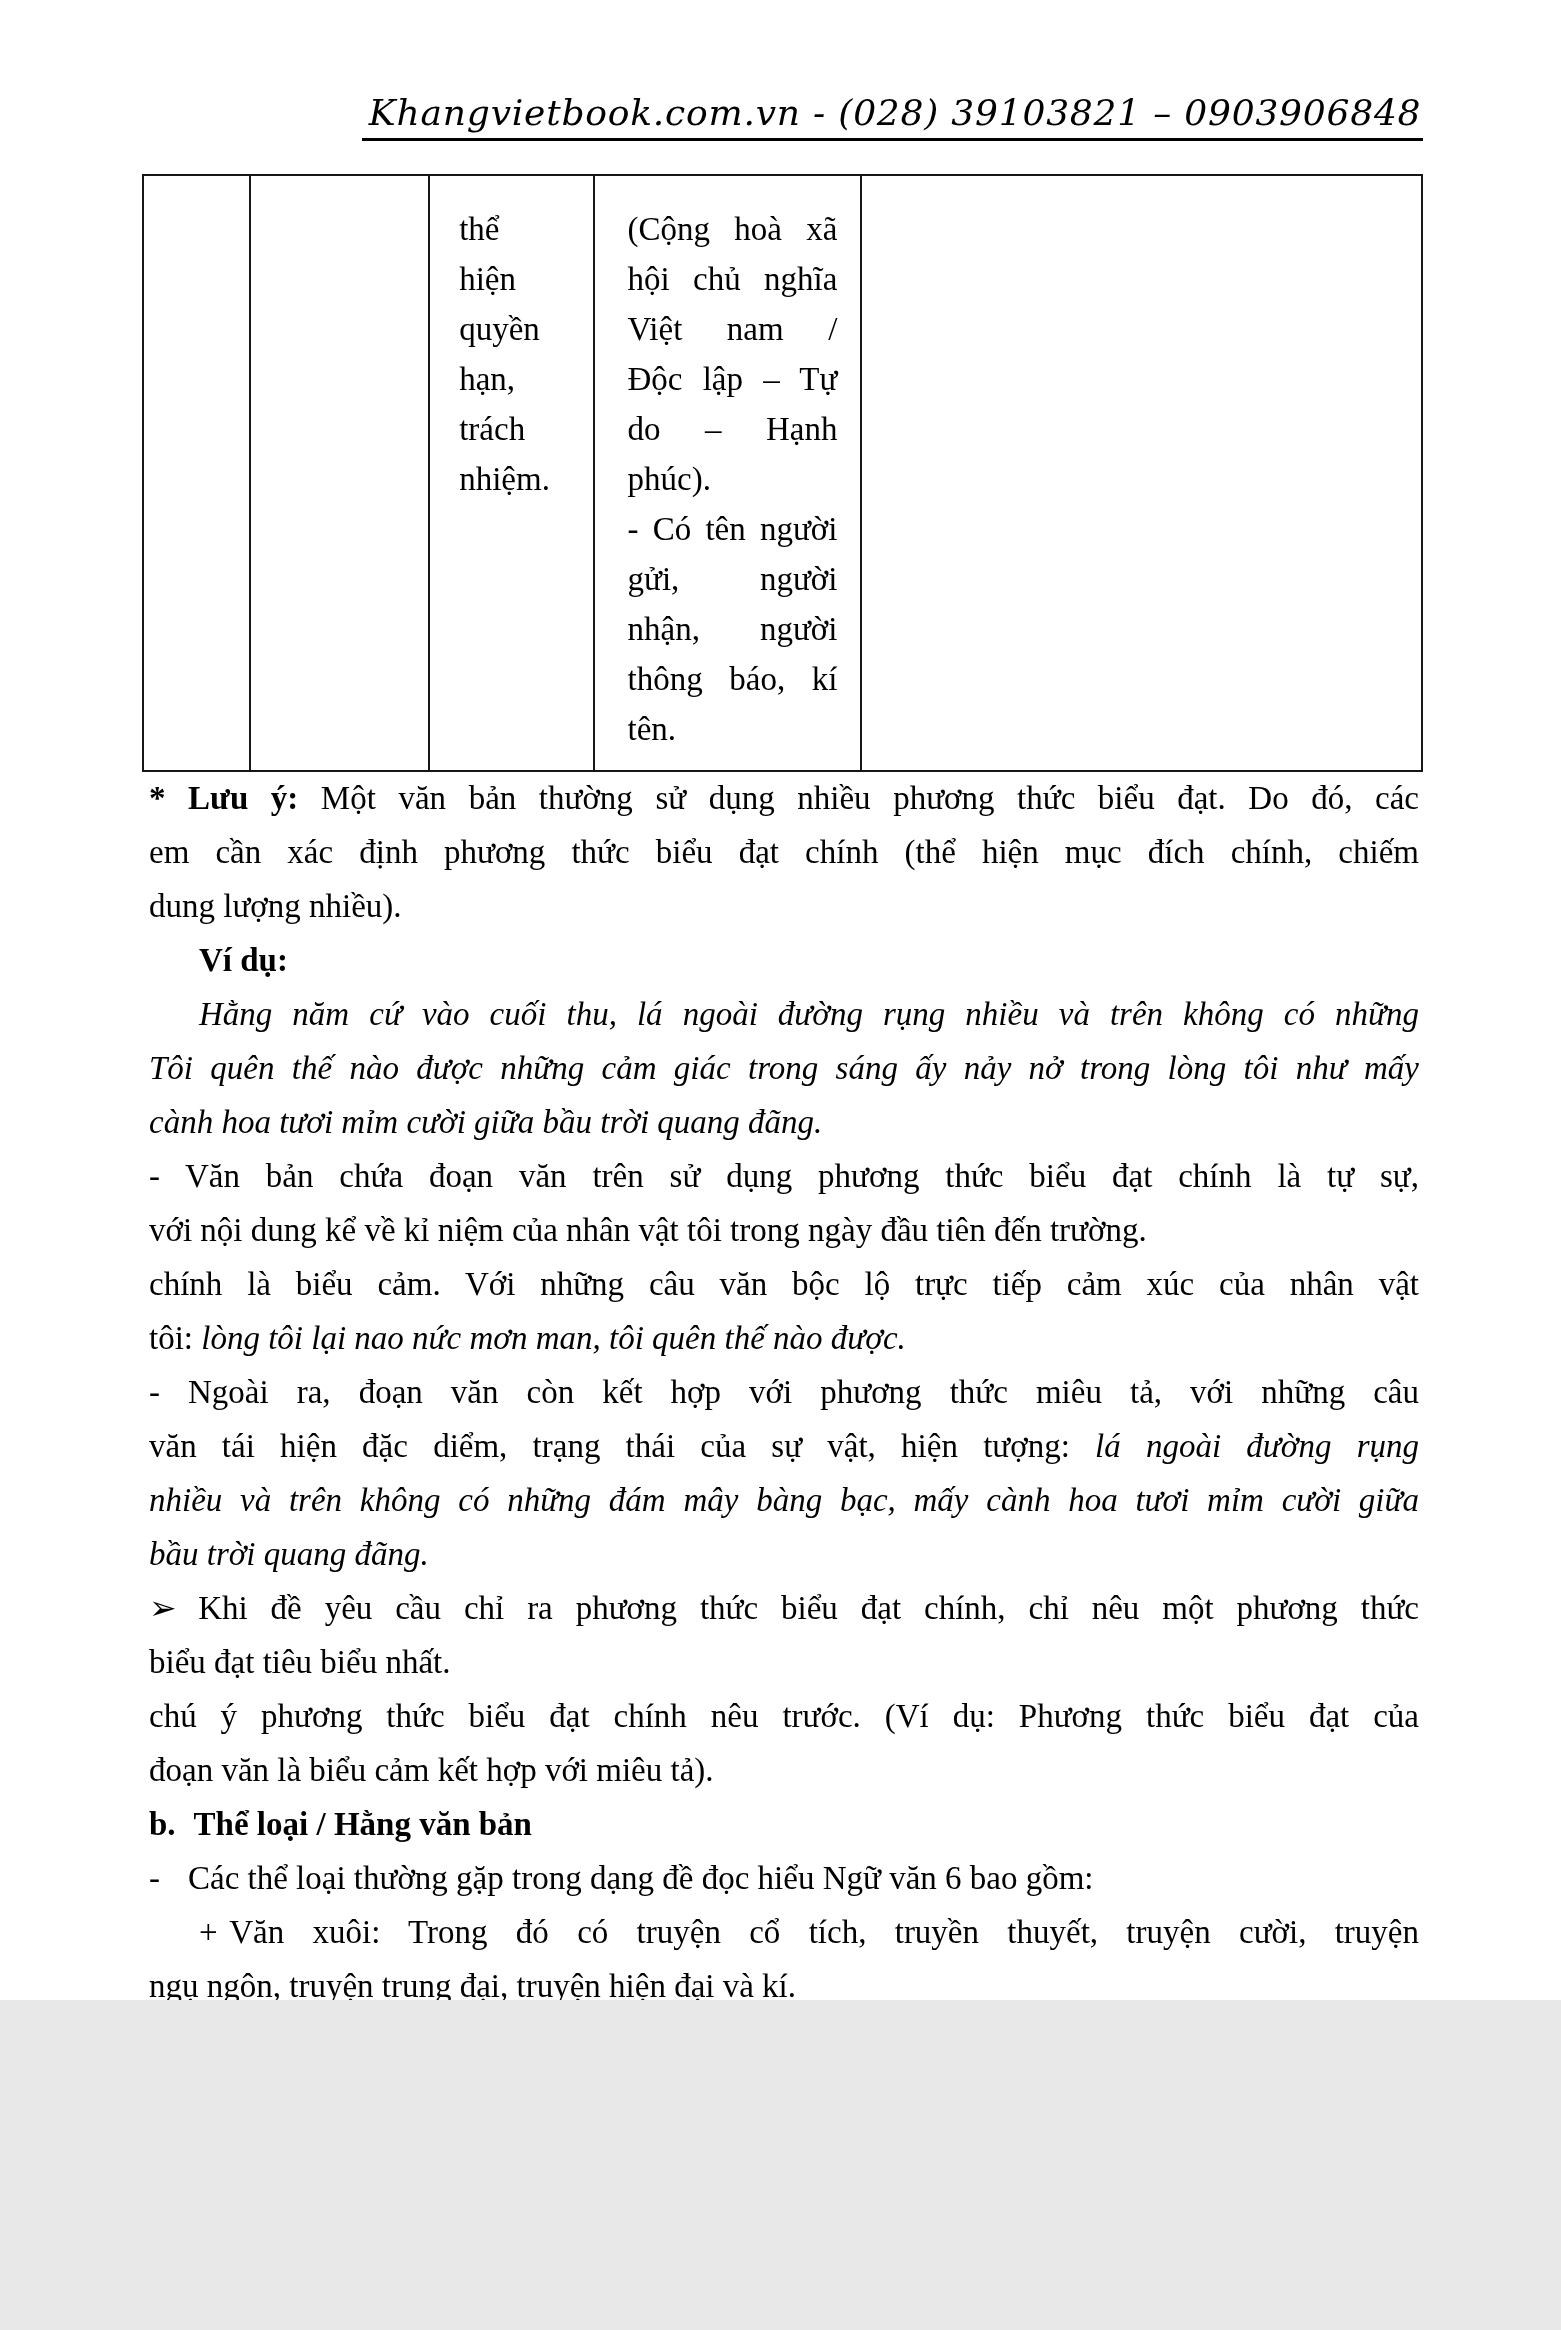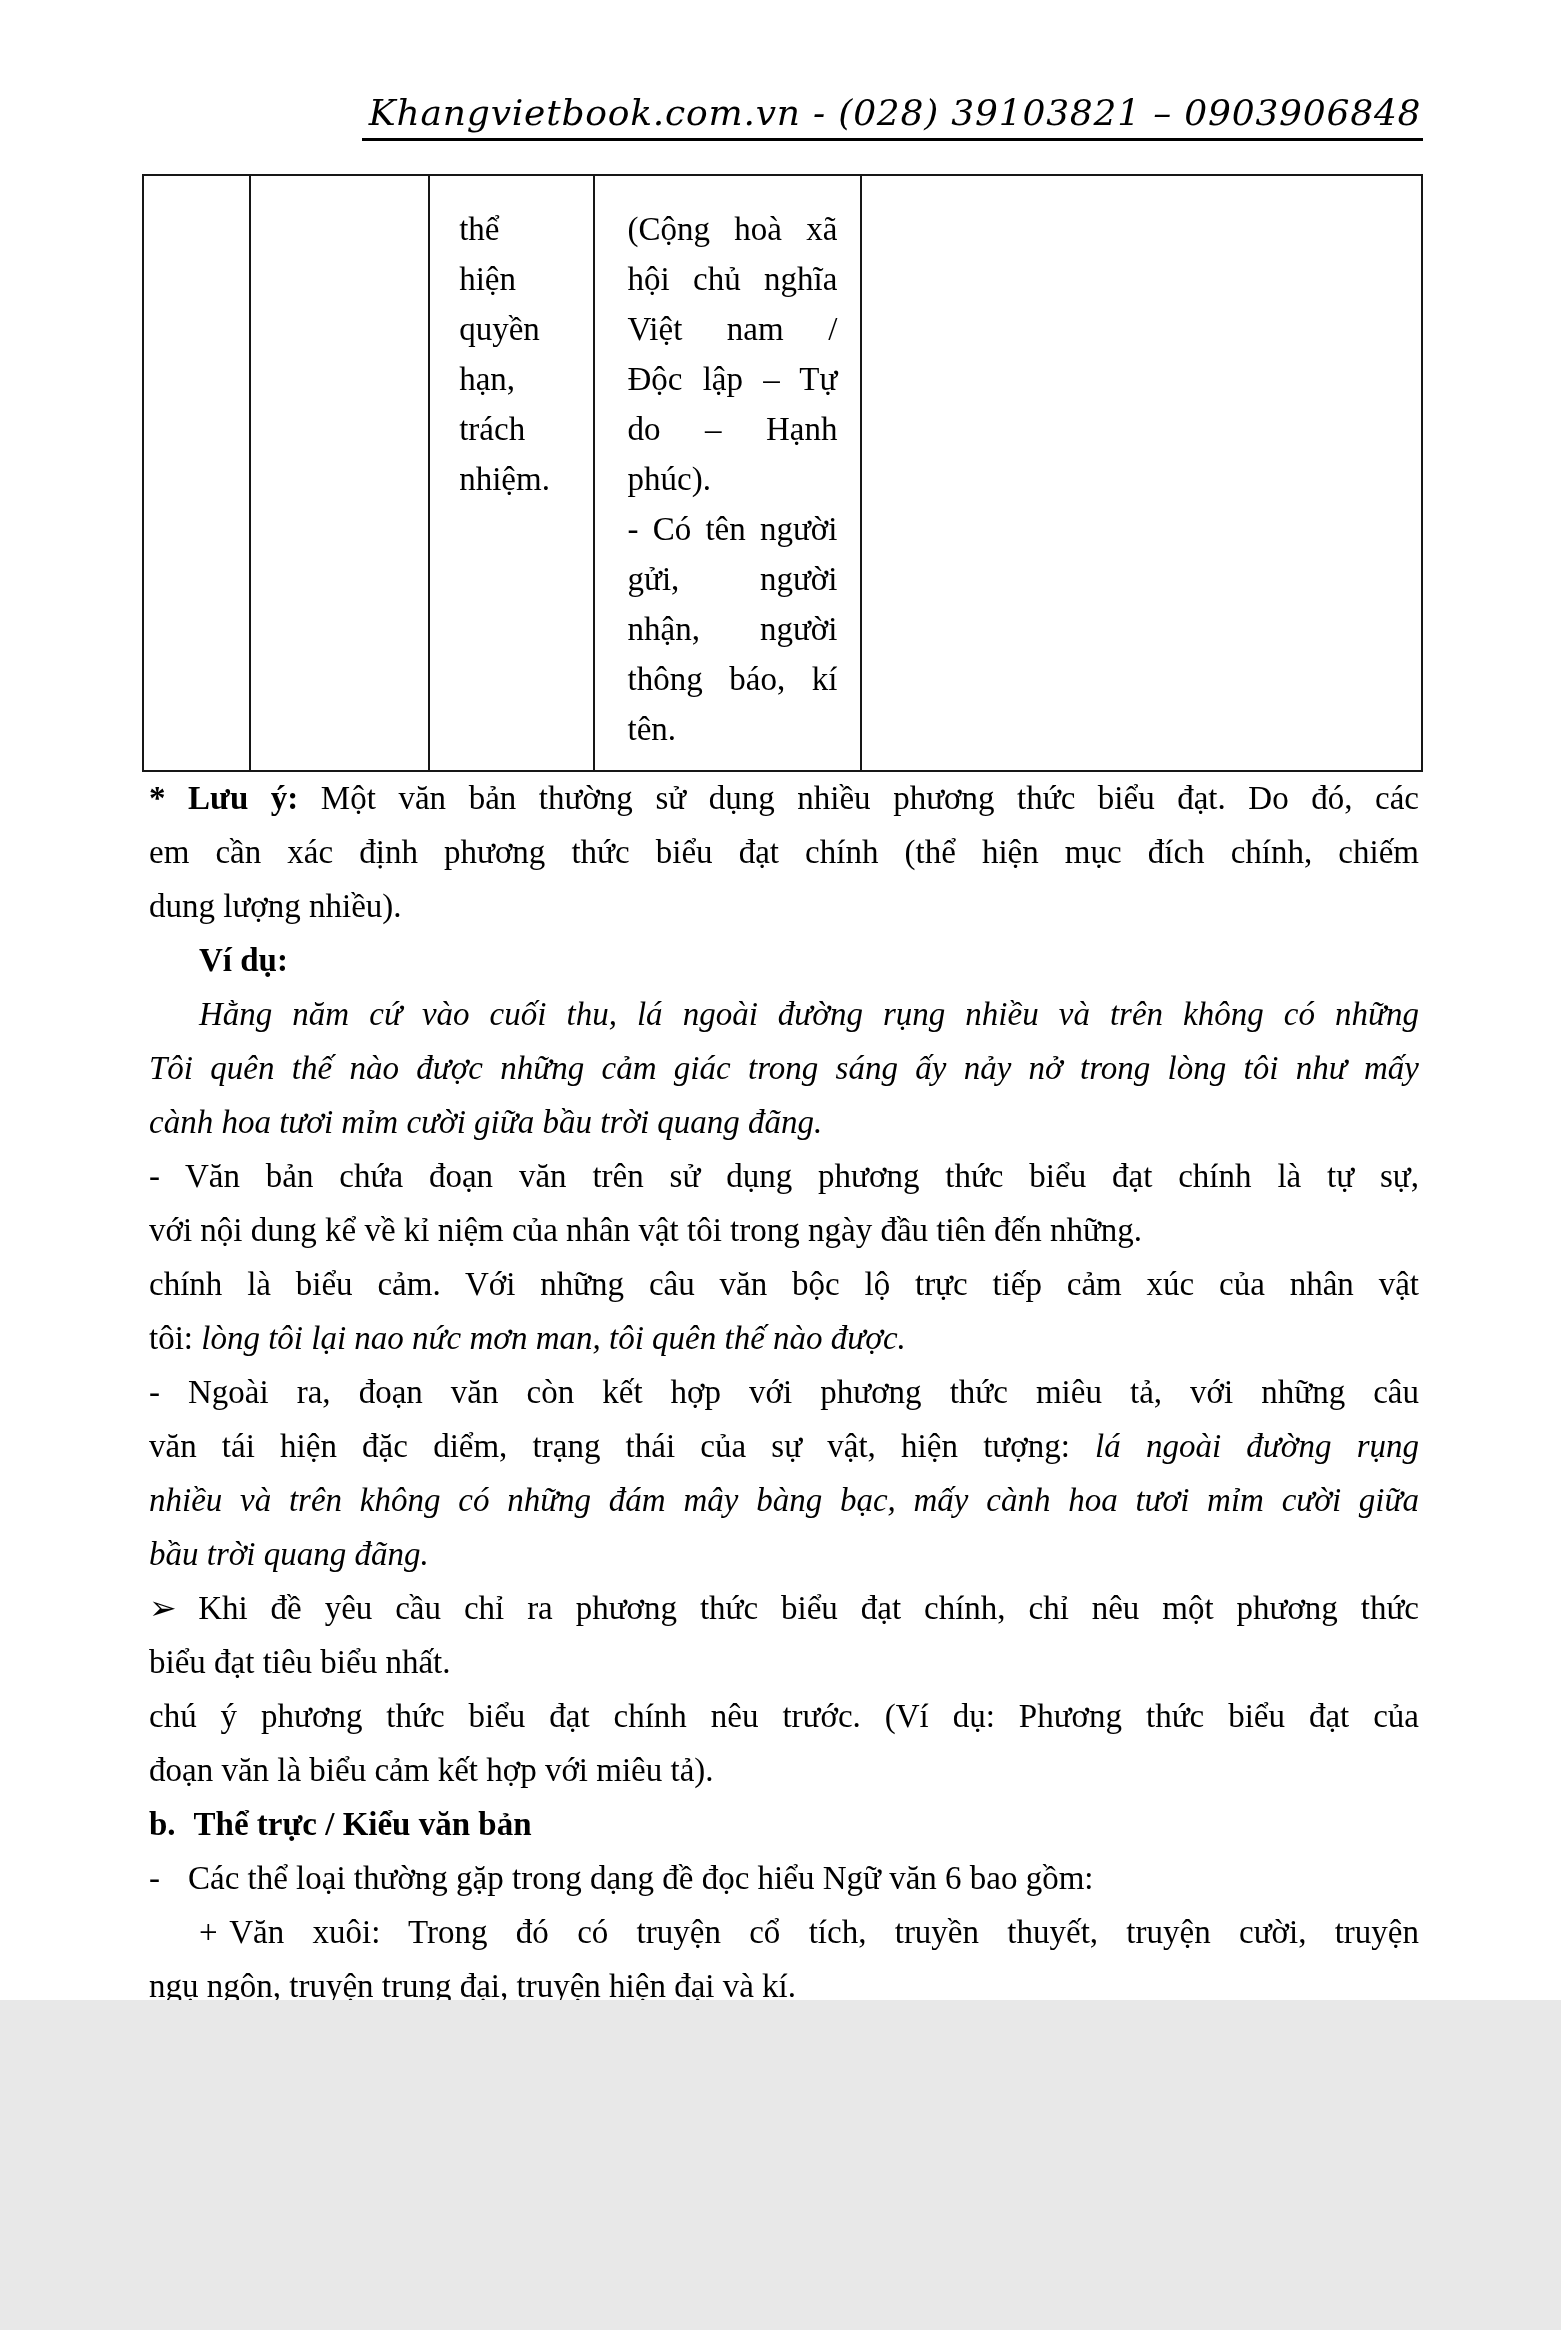--- a/index.html
+++ b/index.html
@@ -100,32 +100,32 @@
 
   <div class="bodytxt">
       <div class="line j"><span class="bd">* Lưu ý: </span><span class="rg">Một văn bản thường sử dụng nhiều phương thức biểu đạt. Do đó, các</span></div>
       <div class="line j"><span class="rg">em cần xác định phương thức biểu đạt chính (thể hiện mục đích chính, chiếm</span></div>
       <div class="line"><span class="rg">dung lượng nhiều).</span></div>
       <div class="line" style="padding-left: 50px;"><span class="bd">Ví dụ:</span></div>
       <div class="line j" style="padding-left: 50px;"><span class="it">Hằng năm cứ vào cuối thu, lá ngoài đường rụng nhiều và trên không có những</span></div>
       <div class="line j"><span class="it">Tôi quên thế nào được những cảm giác trong sáng ấy nảy nở trong lòng tôi như mấy</span></div>
       <div class="line"><span class="it">cành hoa tươi mỉm cười giữa bầu trời quang đãng.</span></div>
       <div class="line j"><span class="mk" style="margin-right: 25px;">-</span><span class="rg">Văn bản chứa đoạn văn trên sử dụng phương thức biểu đạt chính là tự sự,</span></div>
-      <div class="line"><span class="rg">với nội dung kể về kỉ niệm của nhân vật tôi trong ngày đầu tiên đến những.</span></div>
+      <div class="line"><span class="rg">với nội dung kể về kỉ niệm của nhân vật tôi trong ngày đầu tiên đến trường.</span></div>
       <div class="line j"><span class="rg">chính là biểu cảm. Với những câu văn bộc lộ trực tiếp cảm xúc của nhân vật</span></div>
       <div class="line"><span class="rg">tôi: </span><span class="it">lòng tôi lại nao nức mơn man, tôi quên thế nào được.</span></div>
       <div class="line j"><span class="mk" style="margin-right: 28px;">-</span><span class="rg">Ngoài ra, đoạn văn còn kết hợp với phương thức miêu tả, với những câu</span></div>
       <div class="line j"><span class="rg">văn tái hiện đặc diểm, trạng thái của sự vật, hiện tượng: </span><span class="it">lá ngoài đường rụng</span></div>
       <div class="line j"><span class="it">nhiều và trên không có những đám mây bàng bạc, mấy cành hoa tươi mỉm cười giữa</span></div>
       <div class="line"><span class="it">bầu trời quang đãng.</span></div>
       <div class="line j"><span class="mk" style="margin-right: 21.5px;">➢</span><span class="rg">Khi đề yêu cầu chỉ ra phương thức biểu đạt chính, chỉ nêu một phương thức</span></div>
       <div class="line"><span class="rg">biểu đạt tiêu biểu nhất.</span></div>
       <div class="line j"><span class="rg">chú ý phương thức biểu đạt chính nêu trước. (Ví dụ: Phương thức biểu đạt của</span></div>
       <div class="line"><span class="rg">đoạn văn là biểu cảm kết hợp với  miêu tả).</span></div>
-      <div class="line"><span class="mk bd" style="margin-right: 18px;">b.</span><span class="bd">Thể trực / Kiểu văn bản</span></div>
+      <div class="line"><span class="mk bd" style="margin-right: 18px;">b.</span><span class="bd">Thể loại / Hằng văn bản</span></div>
       <div class="line"><span class="mk" style="margin-right: 28px;">-</span><span class="rg">Các thể loại thường gặp trong dạng đề đọc hiểu Ngữ văn 6 bao gồm:</span></div>
       <div class="line j" style="padding-left: 50px;"><span class="mk" style="margin-right: 11.6px;">+</span><span class="rg">Văn xuôi: Trong đó có truyện cổ tích, truyền thuyết, truyện cười, truyện</span></div>
       <div class="line"><span class="rg">ngụ ngôn, truyện trung đại, truyện hiện đại và kí.</span></div>
     </div>
 
   <div class="pgnum">9</div>
 
 </div>
 
 

